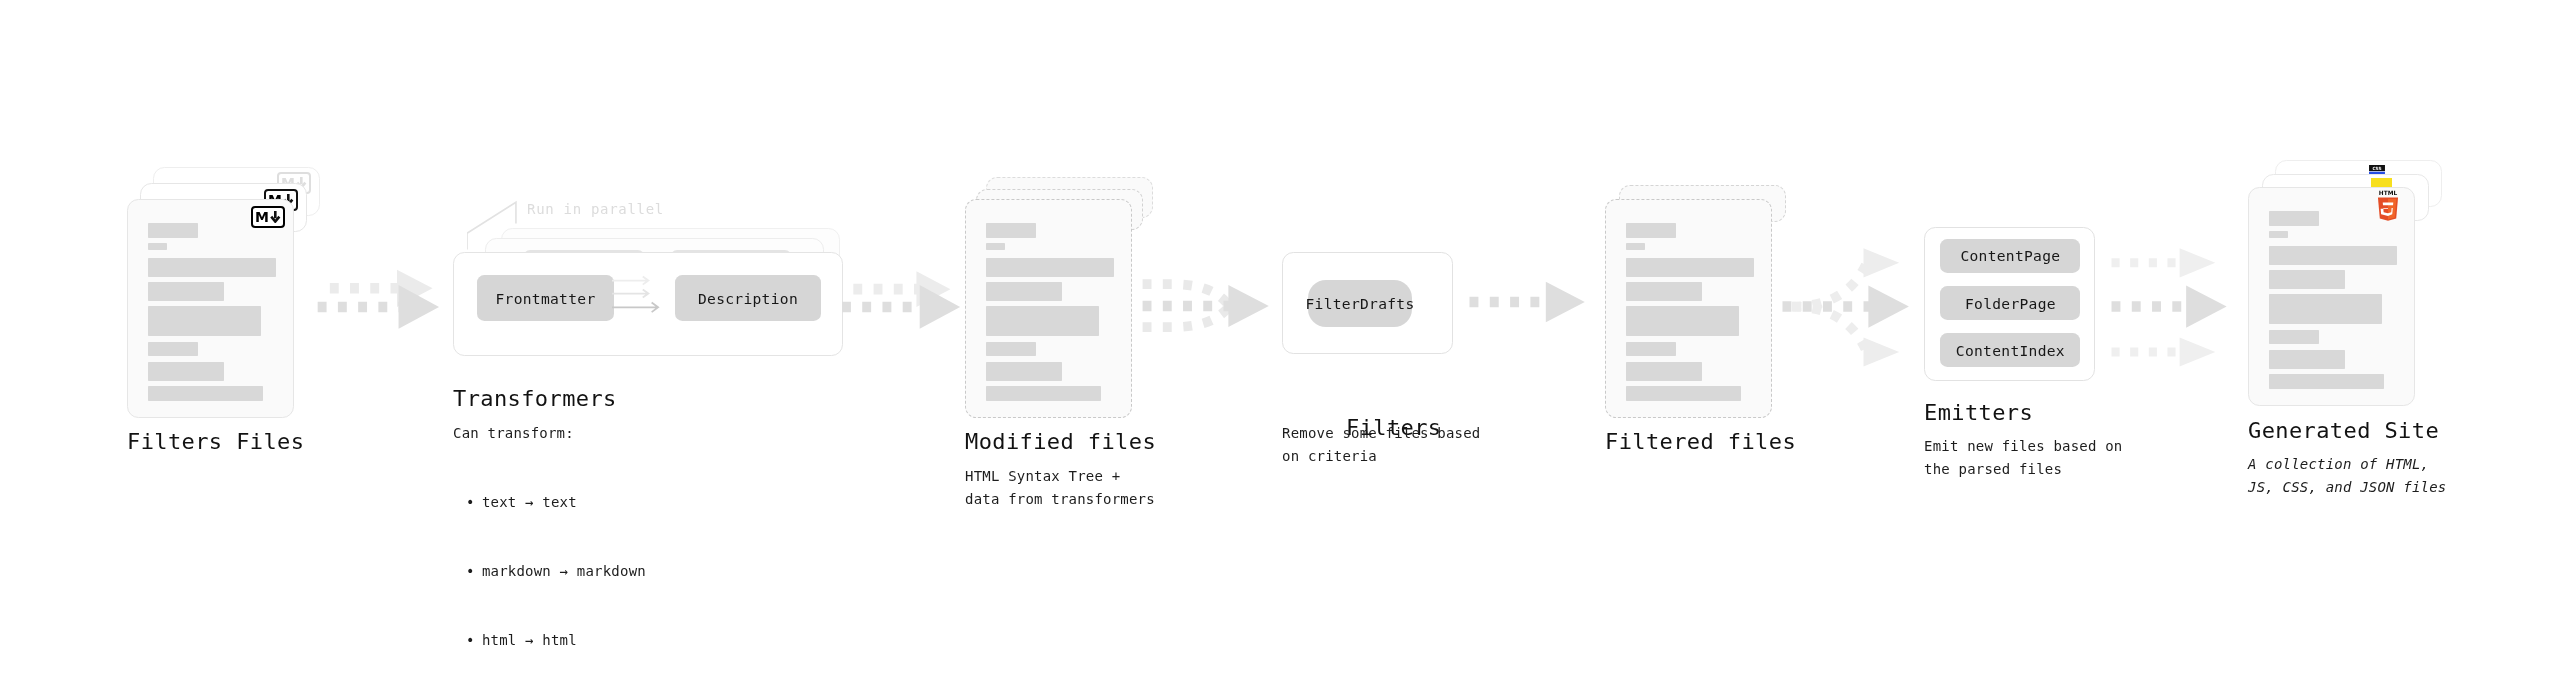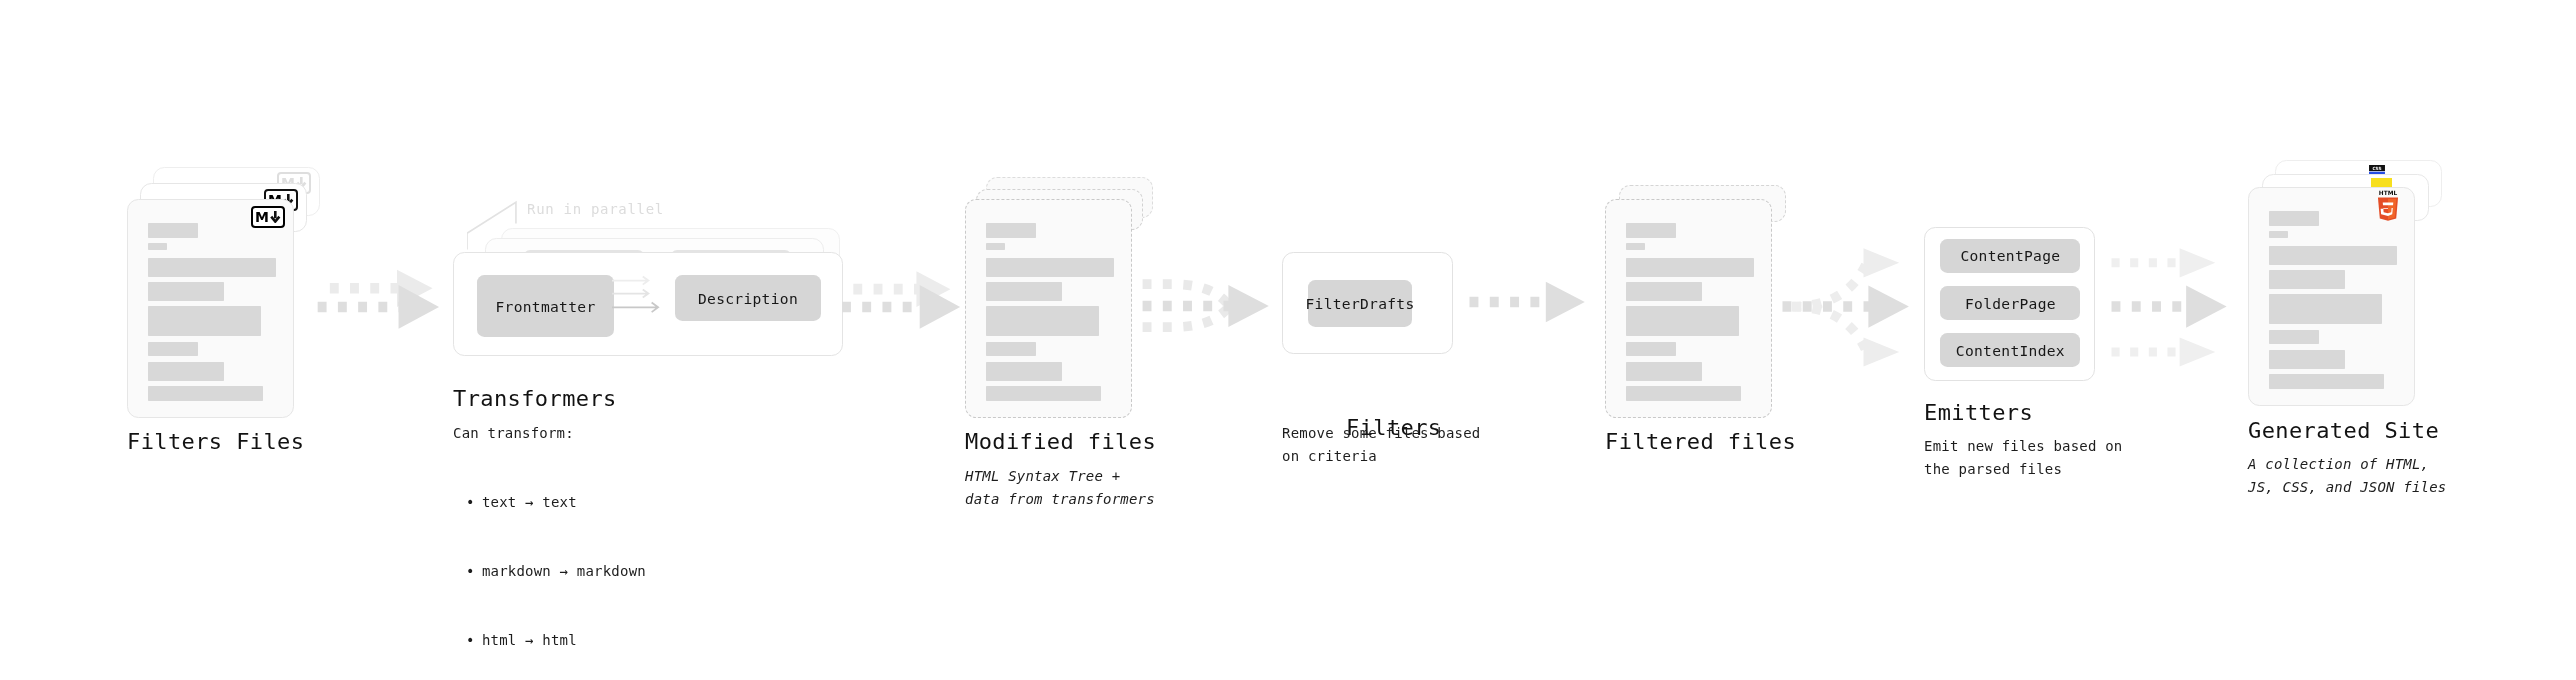--- a/index.html
+++ b/index.html
@@ -197,21 +197,21 @@
 
     <div class="proc-box l1" style="left:485px; top:238px; width:339px; height:99px; border-color:#ededed;">
       <div class="pill f1" style="left:37px; top:10.6px; width:122px; height:42px;">X</div>
       <div class="pill f1" style="left:184px; top:10.6px; width:122px; height:42px;">X</div>
       <svg class="thin-arrow" style="left:163px; top:23px;" width="32.5" height="11.4" viewBox="0 0 40 14">
         <path d="M0 7 H30 M24 2 L31 7 L24 12" stroke="#eeeeee" stroke-width="2" fill="none"></path>
       </svg>
     </div>
 
     <div class="proc-box" style="left:453px; top:252px; width:390px; height:104px; border-color:#e4e4e4;">
-      <div class="pill" style="left:23px; top:22px; width:137px; height:62px;">Frontmatter</div>
+      <div class="pill" style="left:23px; top:22px; width:137px; height:46px;">Frontmatter</div>
       <div class="pill" style="left:221px; top:22px; width:146px; height:46px;">Description</div>
     </div>
 
     <svg class="thin-arrow" style="left:612px; top:273px;" width="89" height="54" viewBox="0 0 110 66">
       <path d="M0 9 H44 M38 4 L45 9 L38 14" stroke="#ededed" stroke-width="2.2" fill="none"></path>
       <path d="M0 25 H44 M38 20 L45 25 L38 30" stroke="#e4e4e4" stroke-width="2.2" fill="none"></path>
       <path d="M0 42 H56 M49 36 L57 42 L49 48" stroke="#c8c8c8" stroke-width="2.2" fill="none"></path>
     </svg>
 
     <div class="stage-title" style="left:453px; top:386px;">Transformers</div>
@@ -241,38 +241,38 @@
       <div class="bar" style="left:20.3px; top:23px; width:50px; height:15.4px;"></div>
       <div class="bar" style="left:20.3px; top:43px; width:18.7px; height:6.5px;"></div>
       <div class="bar" style="left:20.3px; top:58px; width:128px; height:18.7px;"></div>
       <div class="bar" style="left:20.3px; top:82px; width:76px; height:18.7px;"></div>
       <div class="bar" style="left:20.3px; top:106px; width:113px; height:30px;"></div>
       <div class="bar" style="left:20.3px; top:142px; width:50px; height:14px;"></div>
       <div class="bar" style="left:20.3px; top:162px; width:76px; height:18.7px;"></div>
       <div class="bar" style="left:20.3px; top:186px; width:115px; height:15.4px;"></div>
     </div>
     <div class="stage-title" style="left:965px; top:429px;">Modified files</div>
-    <div class="stage-sub" style="left:965px; top:465px;font-style:italic;">HTML Syntax Tree +
+    <div class="stage-sub" style="left:965px; top:465px;">HTML Syntax Tree +
 data from transformers</div>
   </div>
 
   <svg class="flow" style="left:1136px; top:264px;" width="158" height="89" viewBox="0 0 195 110">
     <g stroke="#e9e9e9" stroke-width="12" stroke-dasharray="11 14" fill="none" stroke-linecap="butt">
       <path d="M8 25 H46 Q92 25 112 48"></path>
       <path d="M8 78 H46 Q92 78 112 56"></path>
     </g>
     <g stroke="#dedede" stroke-width="13" stroke-dasharray="11 14" fill="none">
       <path d="M8 52 H118"></path>
     </g>
     <polygon points="114,26 164,52 114,78" fill="#dedede"></polygon>
   </svg>
 
   <div>
     <div class="proc-box" style="left:1282px; top:252px; width:171px; height:102px; border-color:#e2e2e2;">
-      <div class="pill" style="left:25px; top:27px; width:104px; height:47px;">FilterDrafts</div>
+      <div class="pill" style="left:25px; top:27px; width:104px; height:47px;border-radius:18px;">FilterDrafts</div>
     </div>
     <div class="stage-title" style="left:1346px; top:386px;margin-top:29px;">Filters</div>
     <div class="stage-sub" style="left:1282px; top:422px;">Remove some files based
 on criteria</div>
   </div>
 
   <svg class="flow" style="left:1463px; top:280px;" width="134" height="57" viewBox="0 0 165 70">
     <g stroke="#dedede" stroke-width="13" stroke-dasharray="11 14" fill="none">
       <path d="M8 27 H104"></path>
     </g>

